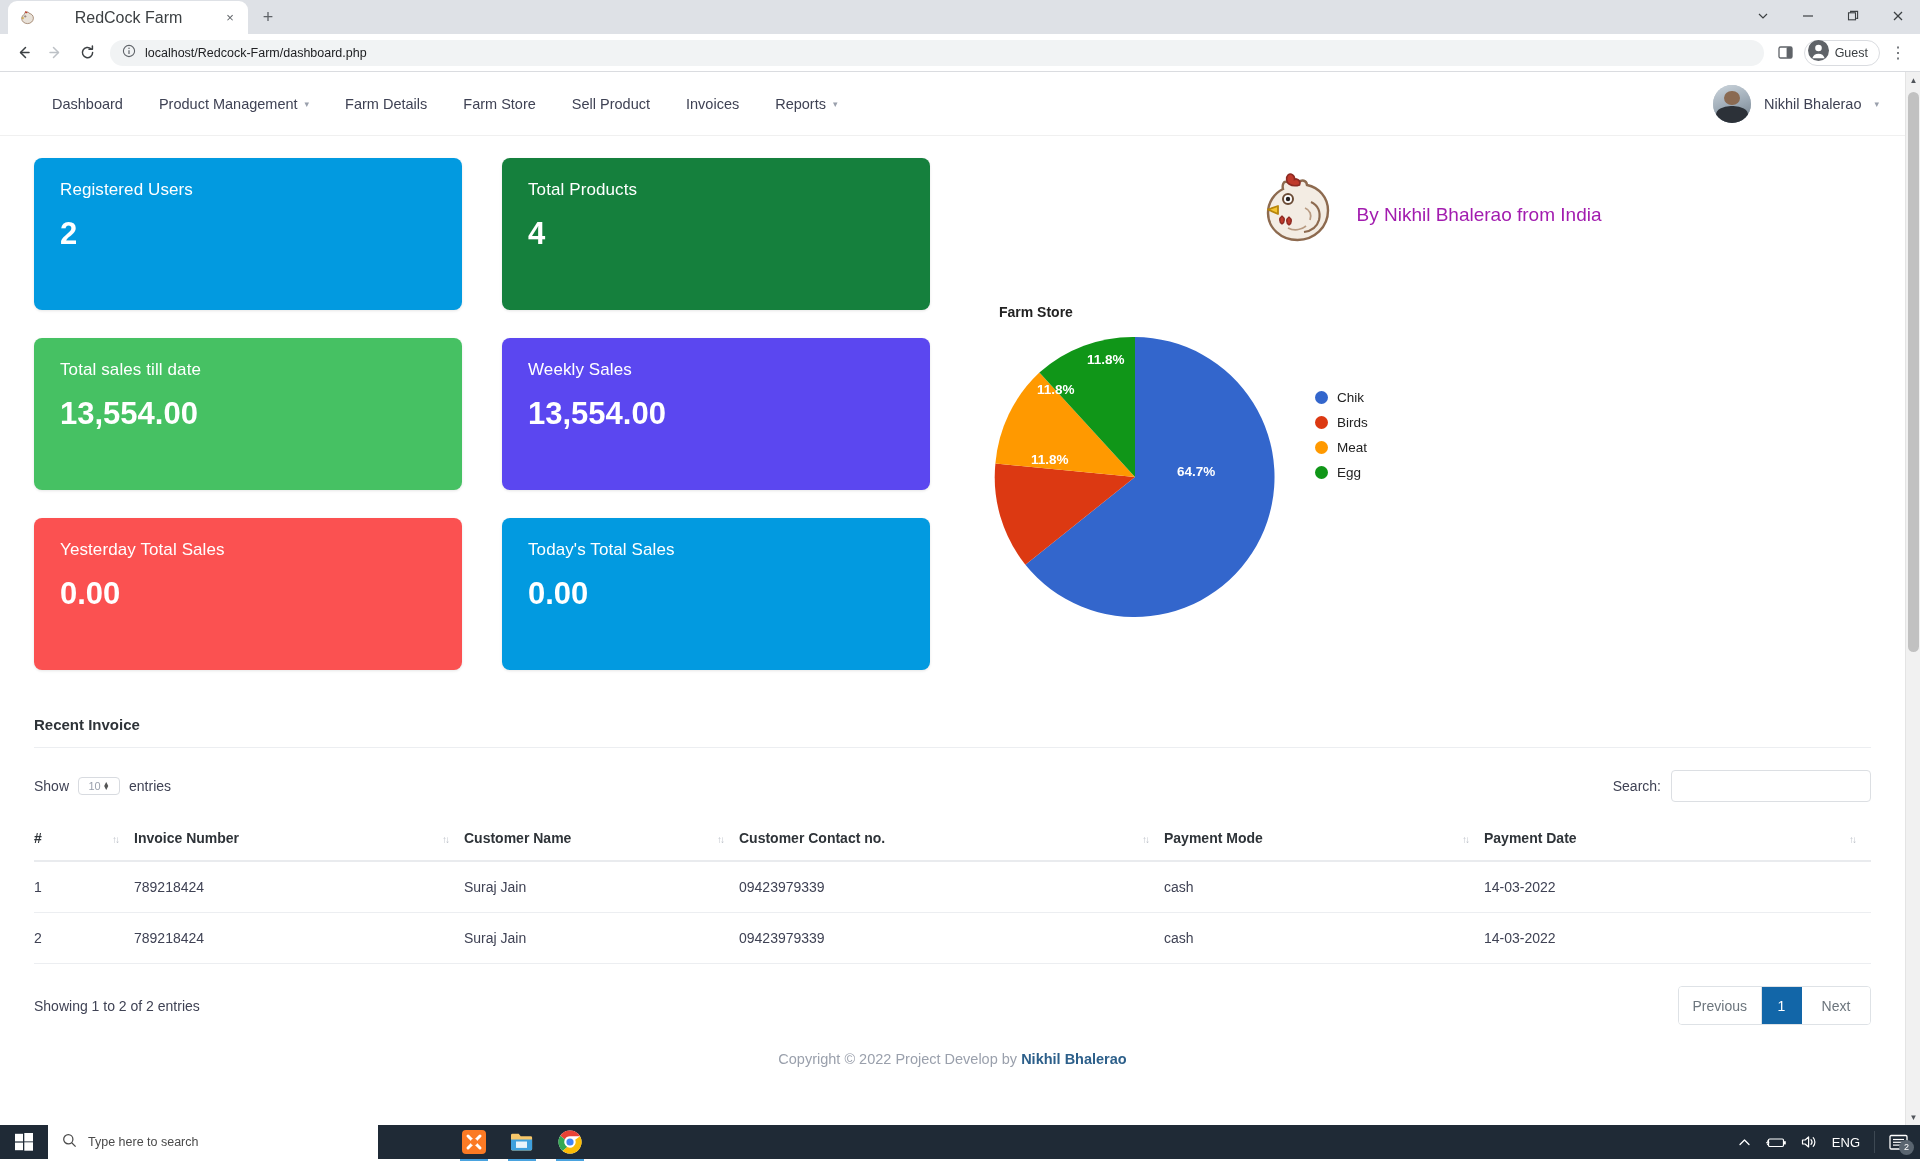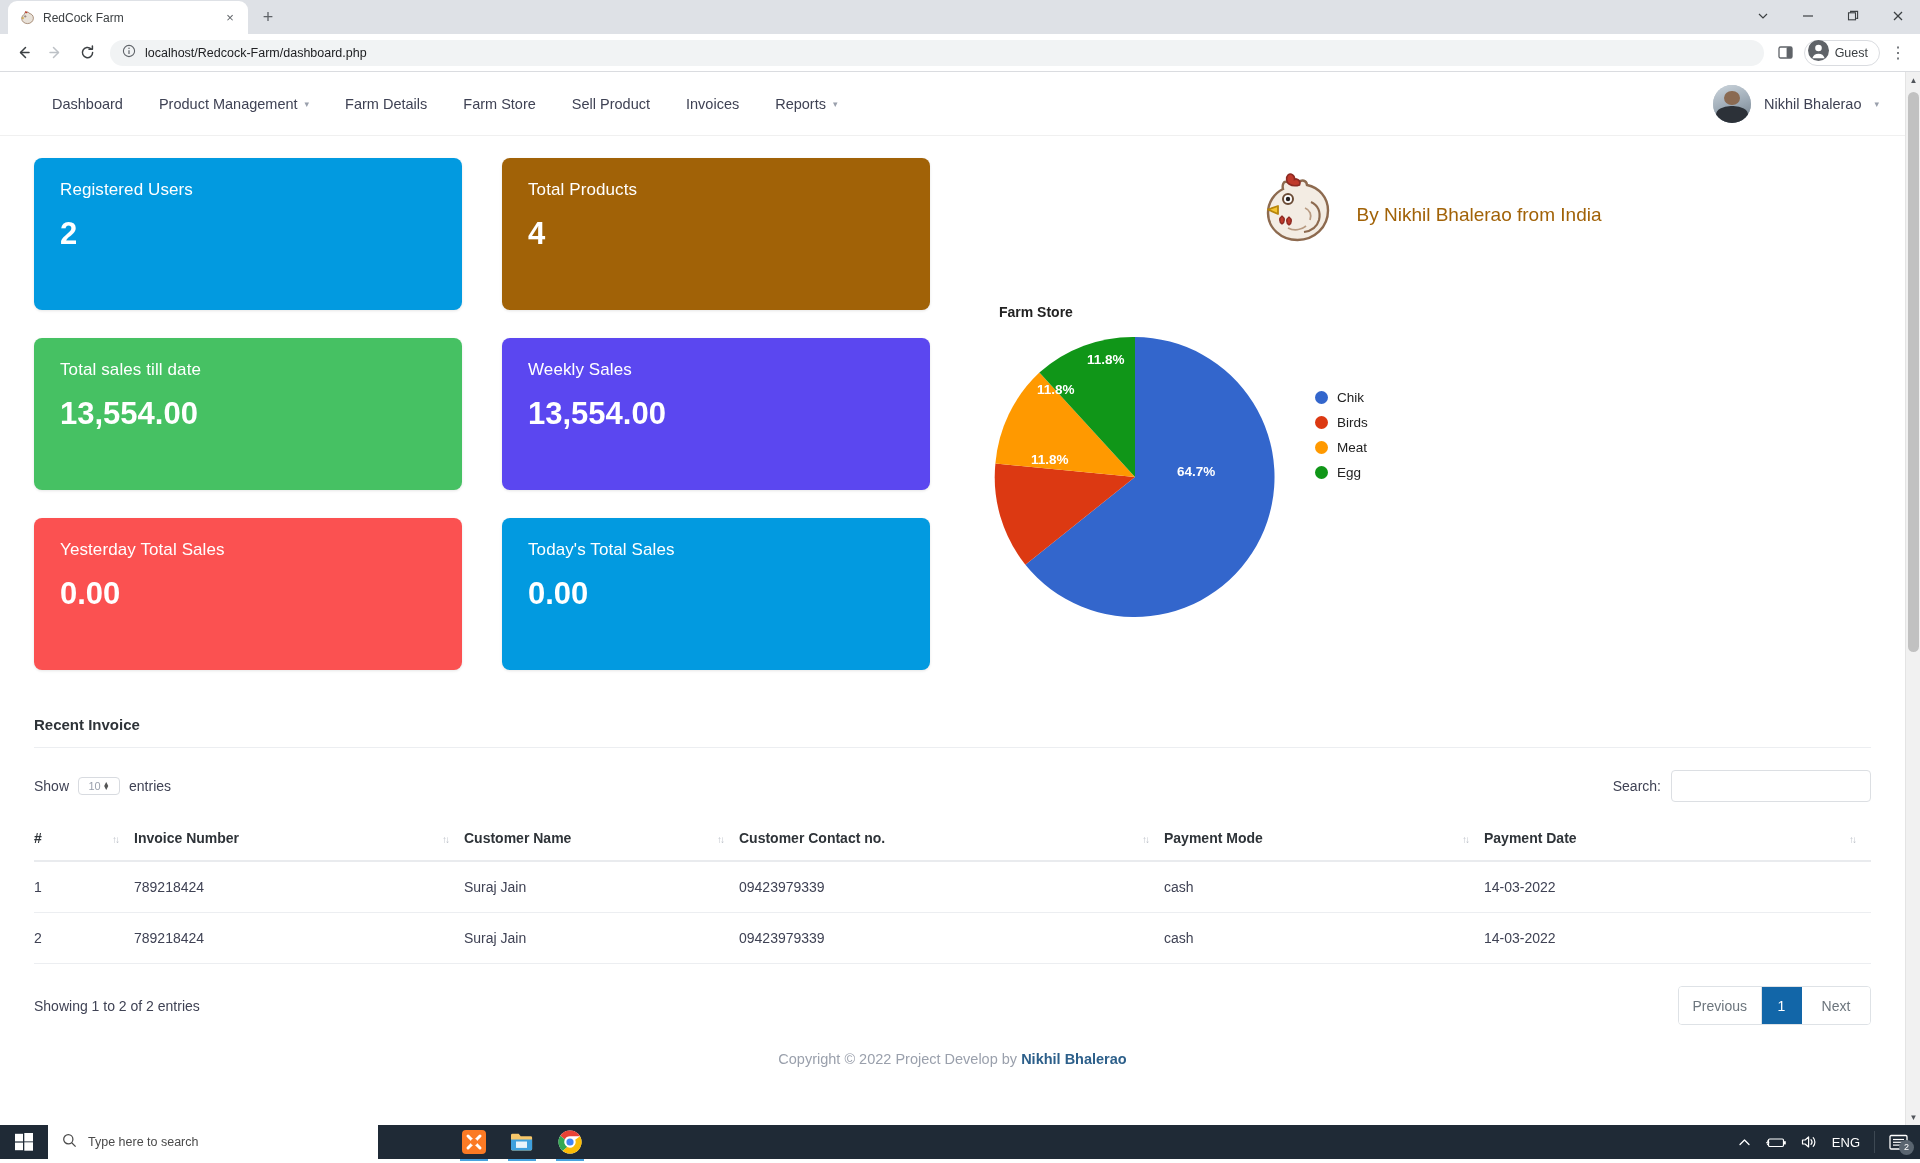--- a/index.html
+++ b/index.html
@@ -21,22 +21,22 @@
     margin-left: 8px; width: 240px; height: 33px;
     background: #fff; border-radius: 9px 9px 0 0;
     display: flex; align-items: center; padding: 0 10px; gap: 8px;
     position: relative;
   }
   .tab-favicon {
     width: 17px; height: 17px; flex: 0 0 17px;
     display: flex; align-items: center; justify-content: center;
   }
   .tab-title {
-    font-size: 12px; color: #3c4043; flex: 1;
-    white-space: nowrap; overflow: hidden; text-overflow: ellipsis;
+    font-size: 16px; color: #3c4043; flex: 1;
+    white-space: nowrap; overflow: hidden; text-overflow: ellipsis; text-align: center;
   }
   .tab-close {
     width: 16px; height: 16px; display: flex; align-items: center;
     justify-content: center; color: #5f6368; font-size: 13px;
   }
   .new-tab {
     width: 28px; height: 28px; margin-left: 6px; margin-bottom: 3px;
     display: flex; align-items: center; justify-content: center;
     color: #5f6368; font-size: 18px; line-height: 1;
   }
@@ -127,21 +127,21 @@
   .stat-title { font-size: 17px; font-weight: 400; letter-spacing: .1px; }
   .stat-value { font-size: 31px; font-weight: 700; margin-top: 16px; }
 
   .right-col { flex: 1; padding-left: 26px; }
   .logo-wrap { display: flex; justify-content: center; padding-top: 8px; }
   .logo { display: flex; align-items: center; gap: 14px; }
   .logo-text .line1 { font-size: 38px; font-weight: 800; letter-spacing: -.5px; line-height: 1; font-family: "DejaVu Sans", sans-serif; }
   .logo-text .line1 .w1 { color: #231f20; }
   .logo-text .line1 .w2 { color: #c0392b; }
   .logo-text .line1 .w3 { color: #1e8449; }
-  .logo-text .line2 { font-size: 19px; color: #a16207; margin-top: 6px; }
+  .logo-text .line2 { font-size: 19px; color: #a21caf; margin-top: 6px; }
 
   
   .chart-box { margin-top: 46px; position: relative; height: 320px; }
   .chart-title {
     font-size: 14px; font-weight: 700; color: #222;
     position: absolute; left: 14px; top: 0;
   }
   .pie-area { position: absolute; left: 0; top: 28px; width: 420px; height: 290px; }
   .pie-svg { position: absolute; left: 0; top: 0; }
   .pie-label { position: absolute; font-size: 13.5px; font-weight: 700; color: #fff; }
@@ -376,21 +376,21 @@
         </div>
       </div>
 
       <div class="content">
         <div class="left-col">
           <div class="card-row">
             <div class="stat-card" style="background:#029ae0">
               <div class="stat-title">Registered Users</div>
               <div class="stat-value">2</div>
             </div>
-            <div class="stat-card" style="background:#a16207">
+            <div class="stat-card" style="background:#15803d">
               <div class="stat-title">Total Products</div>
               <div class="stat-value">4</div>
             </div>
           </div>
           <div class="card-row">
             <div class="stat-card" style="background:#46c163">
               <div class="stat-title">Total sales till date</div>
               <div class="stat-value">13,554.00</div>
             </div>
             <div class="stat-card" style="background:#5b47f0">

